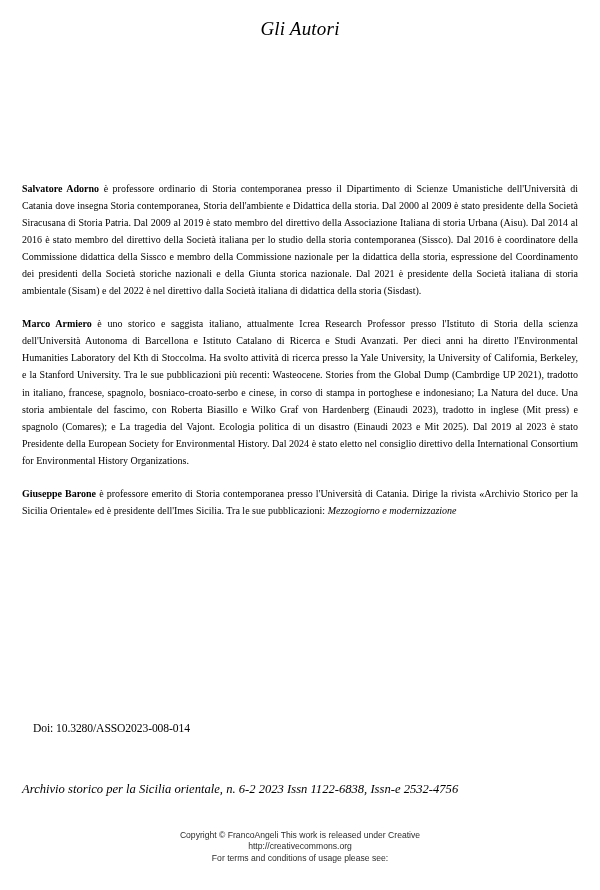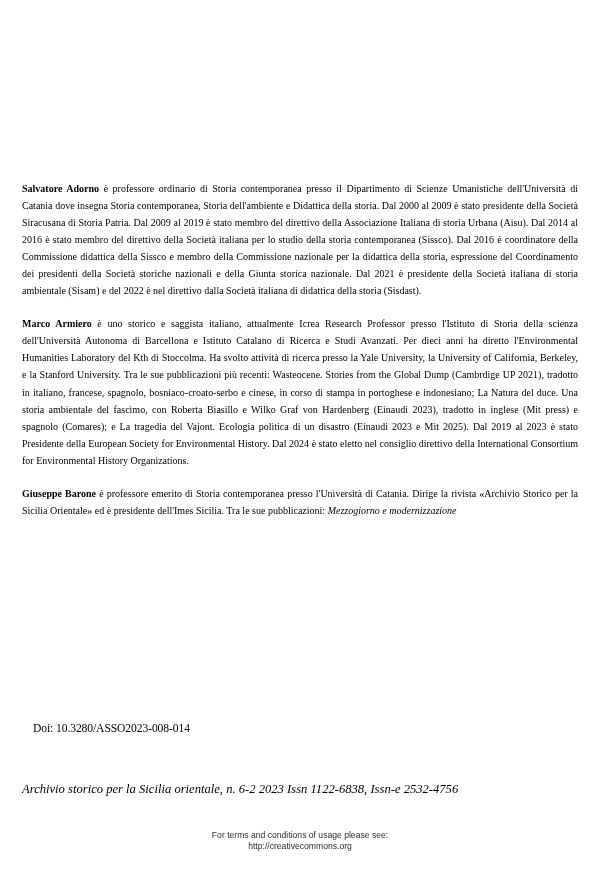--- a/index.html
+++ b/index.html
@@ -88,20 +88,21 @@
     line-height: 11.4px;
     color: #2b2b2b;
   }
   .copyright div { white-space: nowrap; }
 </style>
 </head>
 <body>
 
 <div class="page">
 
+  <div class="page-title">Gli Autori</div>
 
   <div class="body-block">
 
     <p class="bio-para">
       <span class="bio-name">Salvatore Adorno</span><span> è professore ordinario di Storia contemporanea presso il Dipartimento di Scienze Umanistiche dell'Università di Catania dove insegna Storia contemporanea, Storia dell'ambiente e Didattica della storia. Dal 2000 al 2009 è stato presidente della Società Siracusana di Storia Patria. Dal 2009 al 2019 è stato membro del direttivo della Associazione Italiana di storia Urbana (Aisu). Dal 2014 al 2016 è stato membro del direttivo della Società italiana per lo studio della storia contemporanea (Sissco). Dal 2016 è coordinatore della Commissione didattica della Sissco e membro della Commissione nazionale per la didattica della storia, espressione del Coordinamento dei presidenti della Società storiche nazionali e della Giunta storica nazionale. Dal 2021 è presidente della Società italiana di storia ambientale (Sisam) e del 2022 è nel direttivo dalla Società italiana di didattica della storia (Sisdast).</span>
     </p>
 
     <p class="bio-para">
       <span class="bio-name">Marco Armiero</span><span> è uno storico e saggista italiano, attualmente Icrea Research Professor presso l'Istituto di Storia della scienza dell'Università Autonoma di Barcellona e Istituto Catalano di Ricerca e Studi Avanzati. Per dieci anni ha diretto l'Environmental Humanities Laboratory del Kth di Stoccolma. Ha svolto attività di ricerca presso la Yale University, la University of California, Berkeley, e la Stanford University. Tra le sue pubblicazioni più recenti: Wasteocene. Stories from the Global Dump (Cambrdige UP 2021), tradotto in italiano, francese, spagnolo, bosniaco-croato-serbo e cinese, in corso di stampa in portoghese e indonesiano; La Natura del duce. Una storia ambientale del fascimo, con Roberta Biasillo e Wilko Graf von Hardenberg (Einaudi 2023), tradotto in inglese (Mit press) e spagnolo (Comares); e La tragedia del Vajont. Ecologia politica di un disastro (Einaudi 2023 e Mit 2025). Dal 2019 al 2023 è stato Presidente della European Society for Environmental History. Dal 2024 è stato eletto nel consiglio direttivo della International Consortium for Environmental History Organizations.</span>
     </p>
@@ -112,17 +113,18 @@
 
   </div>
 
   <div class="doi-line">Doi: 10.3280/ASSO2023-008-014</div>
 
   <div class="journal-line">
     <span>Archivio storico per la Sicilia orientale, n. 6-2 2023 </span><span class="issn">Issn 1122-6838, Issn-e 2532-4756</span>
   </div>
 
   <div class="copyright">
+    <div>Copyright © FrancoAngeli This work is released under Creative</div>
+    <div>http://creativecommons.org</div>
     <div>For terms and conditions of usage please see:</div>
-    <div>http://creativecommons.org</div>
   </div>
 
 </div>
 
 </body></html>

